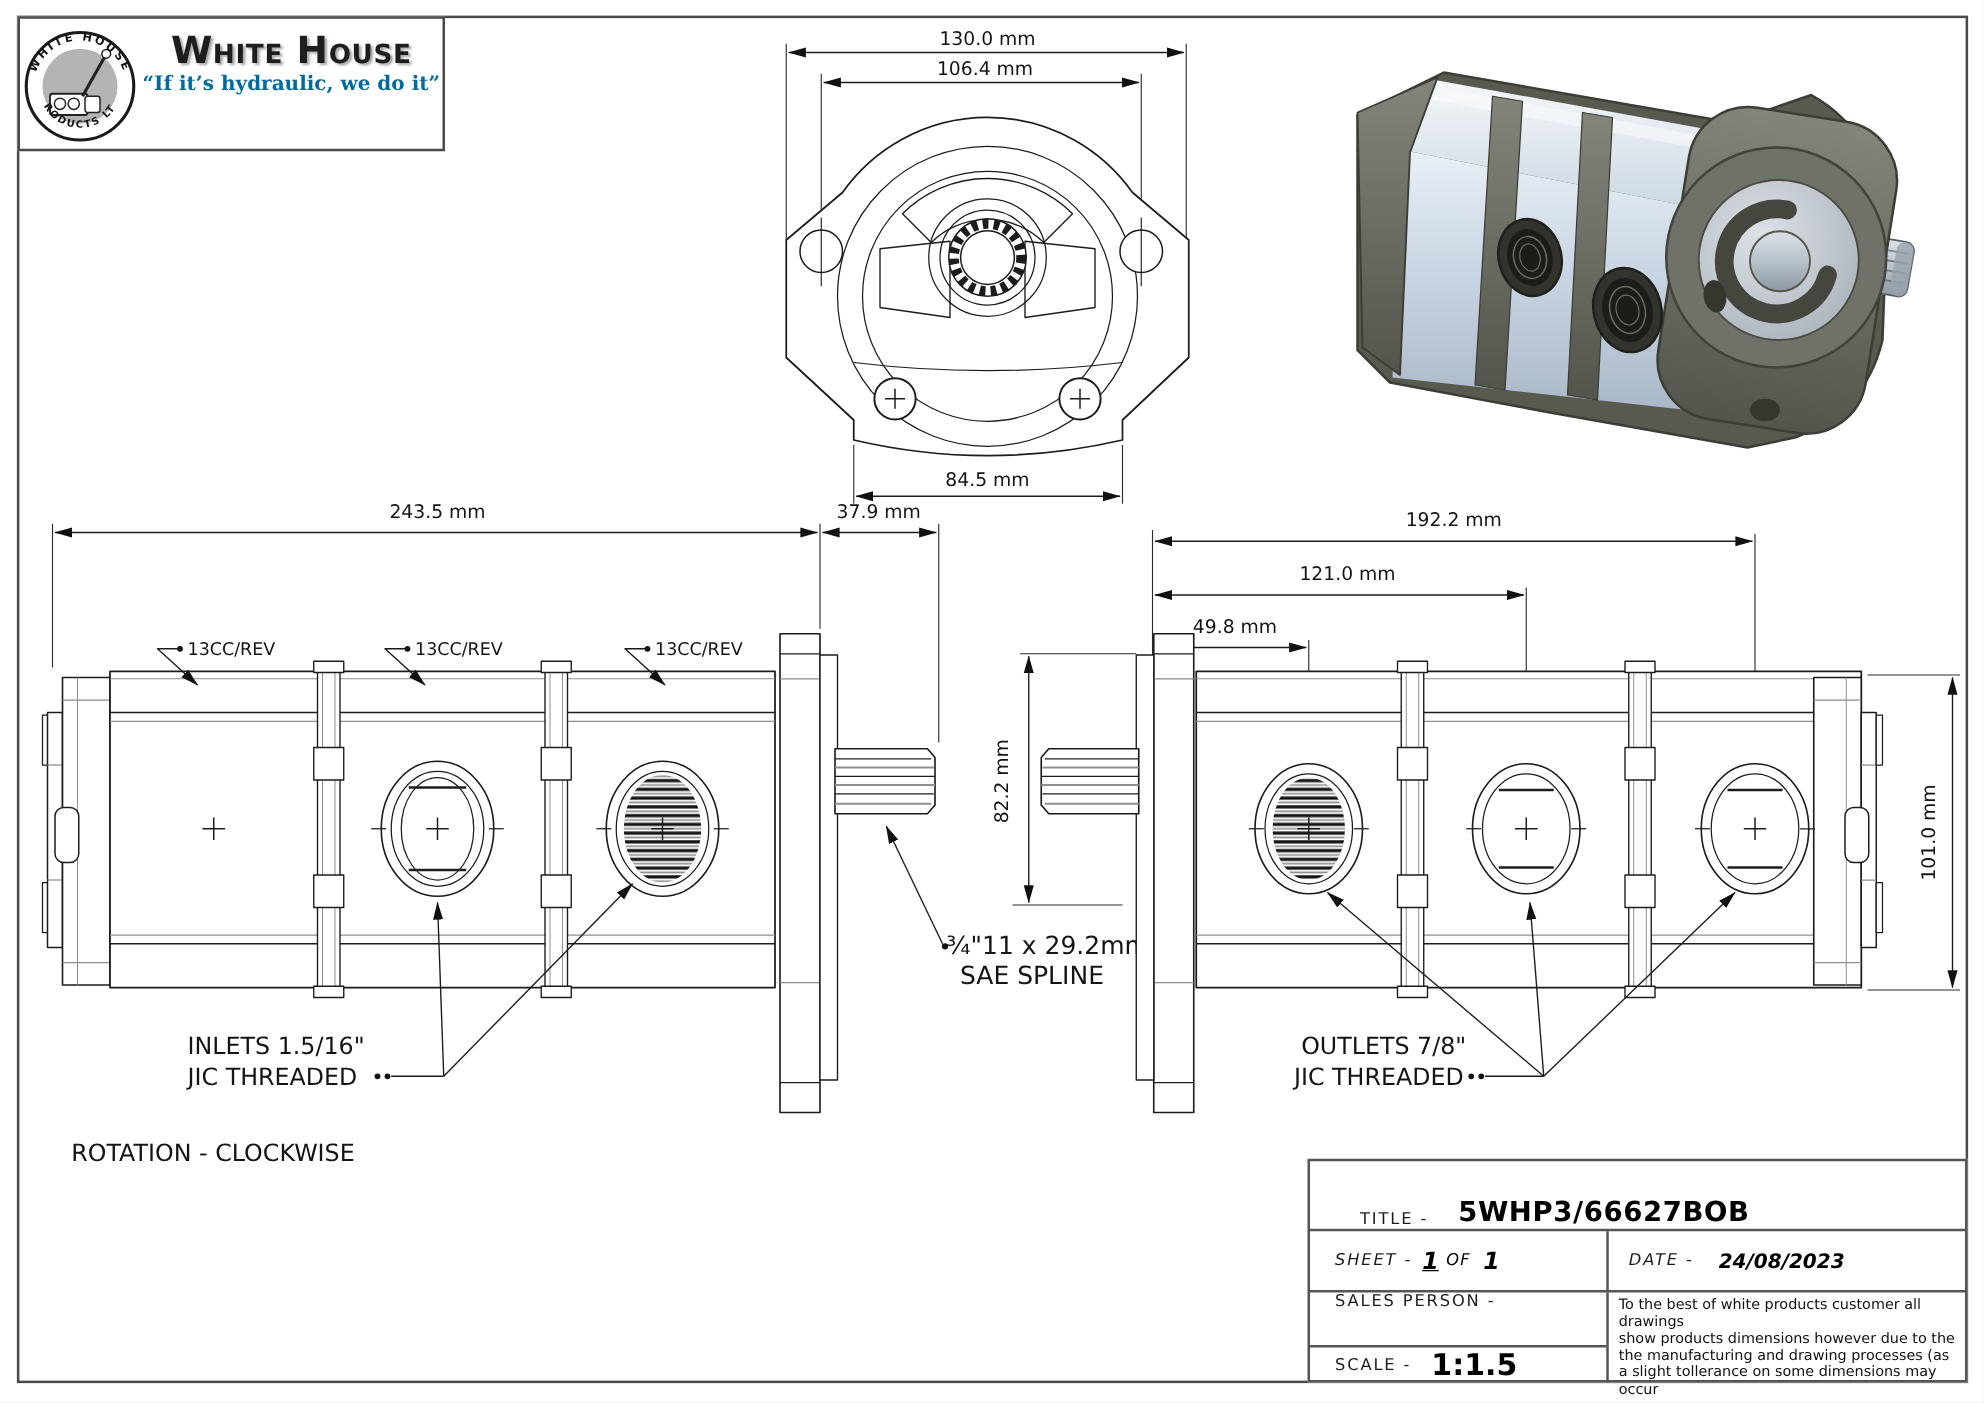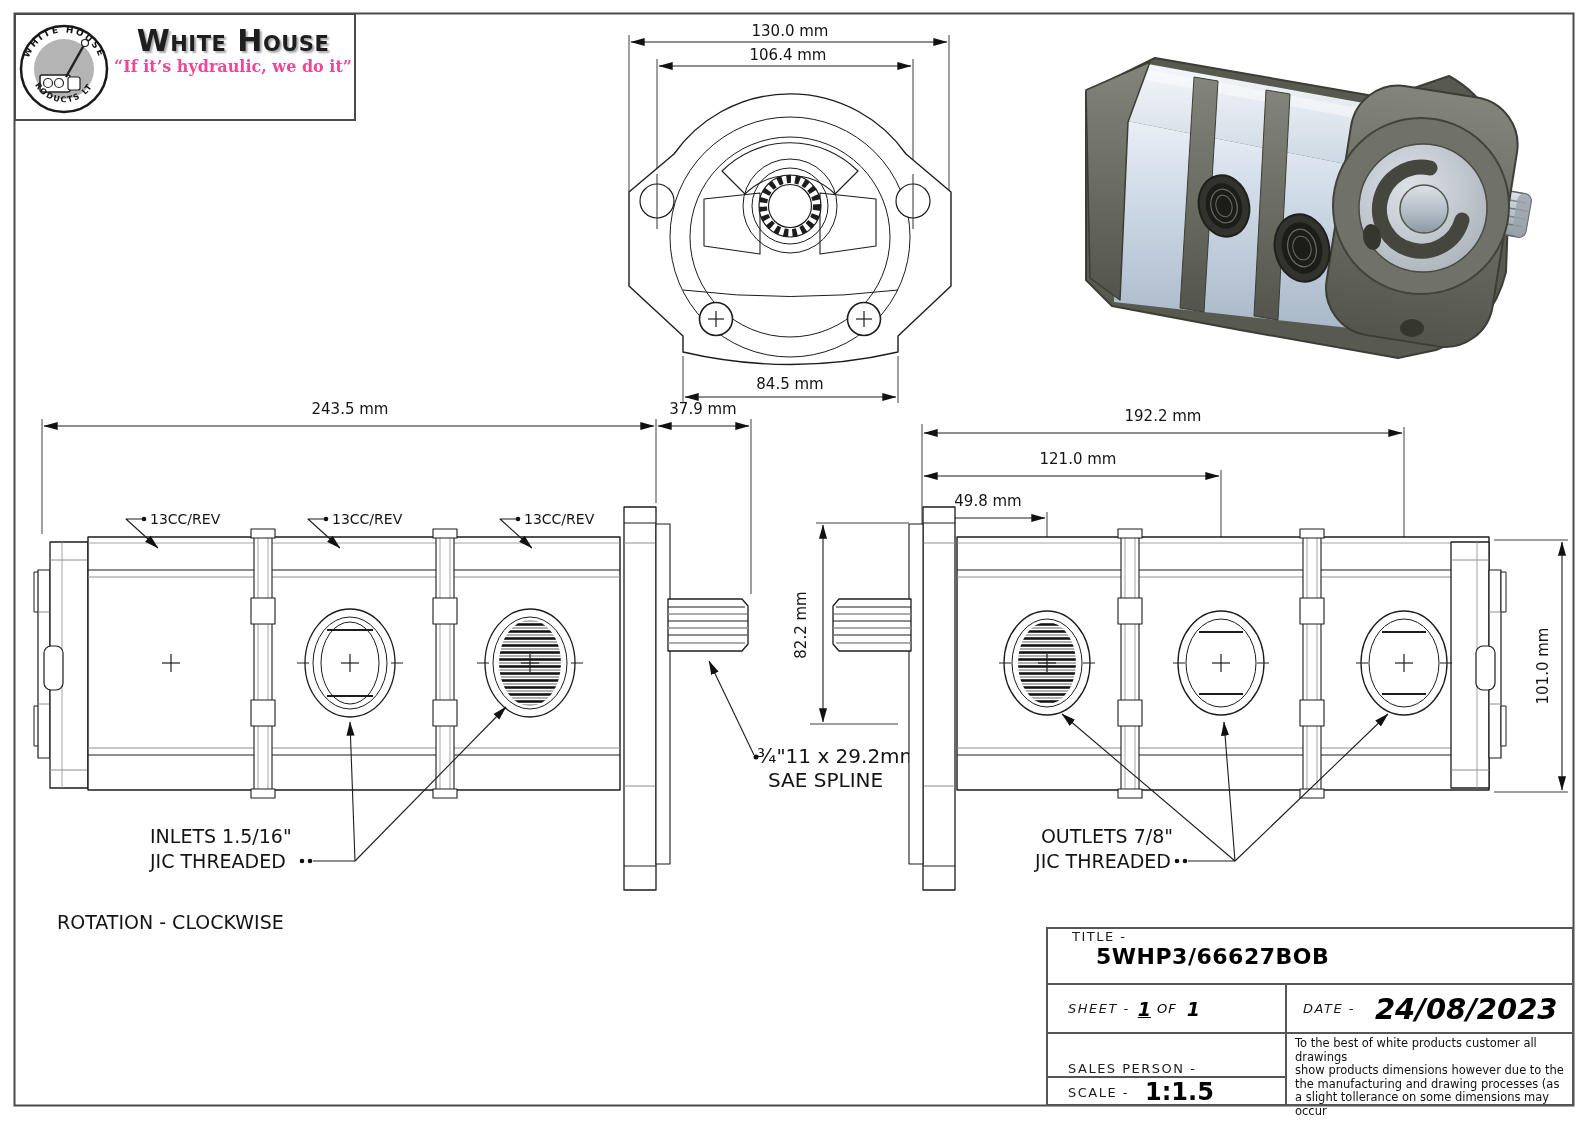--- a/index.html
+++ b/index.html
@@ -15,42 +15,42 @@
   .ts  { font-size:20px; }
   .tv  { font-size:15px; text-anchor:middle; }
 
   
   .logobox { position:absolute; left:14px; top:13px; width:342px; height:108px;
     background:#fff; border:2px solid #4a4a4a; box-sizing:border-box; display:flex; z-index:5; }
   .logotext { flex:1; text-align:center; padding-top:10px; }
   .l1,.l2 { font-weight:bold; font-size:30px; line-height:31px; color:#1e1e1e;
     font-variant-caps:small-caps; letter-spacing:0.5px; text-shadow:2px 2px 2px rgba(0,0,0,0.35); }
   .tagline { font-family:"DejaVu Serif", serif; font-weight:bold; font-size:16px;
-    color:#ec4899; margin-top:1px;text-align:center; }
+    color:#0369a1; margin-top:1px;text-align:center; }
 
   
   .tb { position:absolute; left:1046px; top:927px; width:528px; height:179px;
     border:2px solid #555; background:#fff; box-sizing:border-box; z-index:5; }
   .tb .lab { font-size:13px; letter-spacing:1.5px; color:#1b1b1b; }
-  .tb .r1 { height:56px; border-bottom:2px solid #555; display:flex; align-items:flex-start;
-    padding-left:24px; box-sizing:border-box;flex-direction:column; }
+  .tb .r1 { height:56px; border-bottom:2px solid #555; display:flex; align-items:flex-end;
+    padding-left:40px; box-sizing:border-box; }
   .tb .r1 .val { font-size:22px; font-weight:bold; margin-left:24px; letter-spacing:0.5px; }
   .tb .r2 { height:49px; border-bottom:2px solid #555; display:flex; box-sizing:border-box;font-style:italic; }
   .tb .c-sheet { width:239px; border-right:2px solid #555; box-sizing:border-box;
     display:flex; align-items:center; padding-left:20px; }
   .tb .c-date { flex:1; display:flex; align-items:center; padding-left:16px; }
   .tb .bignum { font-size:19px; font-weight:bold; margin-left:8px; }
   .tb .ofl { font-size:13px; letter-spacing:1px; margin-left:6px; margin-right:2px; }
   .tb .underl { text-decoration:underline; }
-  .tb .dateval { font-size:29px; font-weight:bold; margin-left:20px; }
+  .tb .dateval { font-size:16px; font-weight:bold; margin-left:20px; }
   .tb .r3 { display:flex; height:72px; }
   .tb .c-left { width:239px; border-right:2px solid #555; box-sizing:border-box;
     display:flex; flex-direction:column; }
   .tb .sales { height:46px; border-bottom:2px solid #555; box-sizing:border-box;
-    display:flex; align-items:flex-end; padding-left:20px; }
+    display:flex; align-items:flex-start; padding-left:20px; }
   .tb .scale { flex:1; display:flex; align-items:center; padding-left:20px; }
   .tb .scaleval { font-size:24px; font-weight:bold; margin-left:16px; }
   .tb .discl { flex:1; padding:3px 6px 0 8px; font-size:11.5px; line-height:13.6px; color:#101010; }
   .tb .discl span { display:block; }
 </style>
 </head>
 <body>
 
 <div class="page">
 

